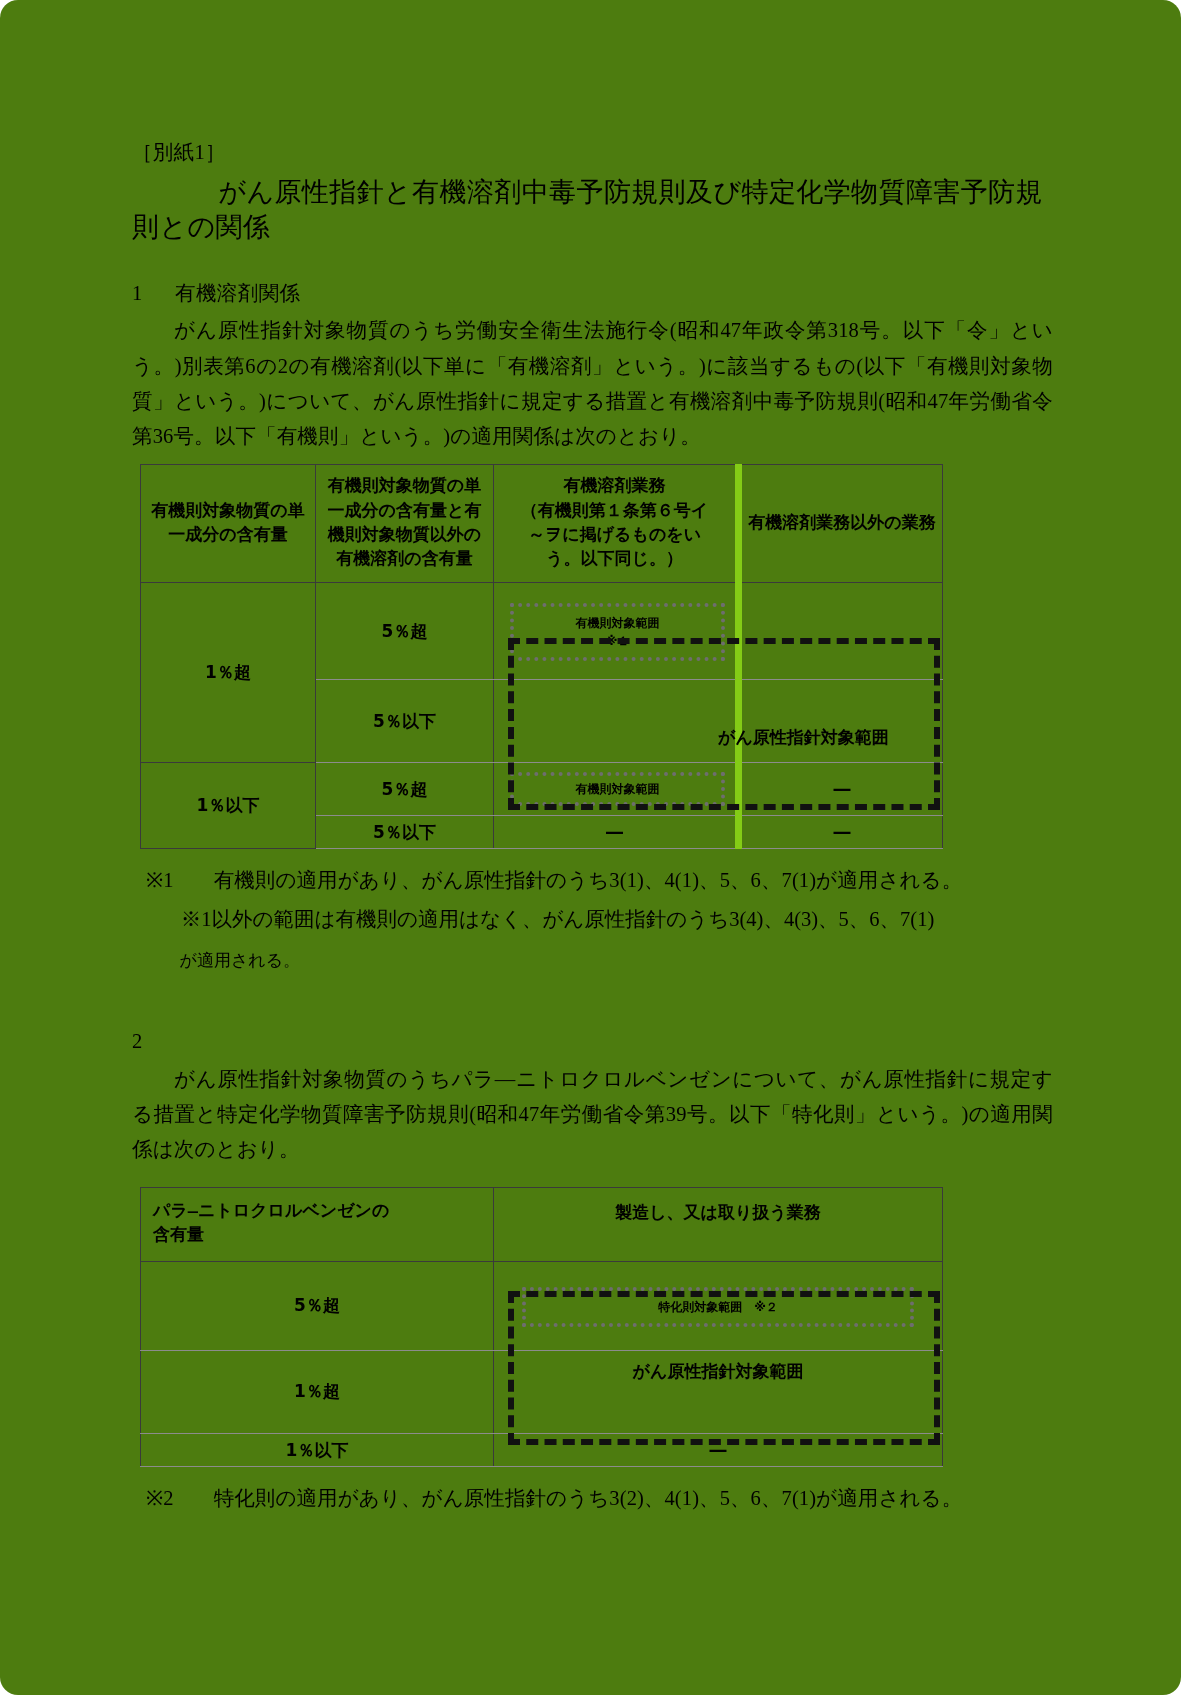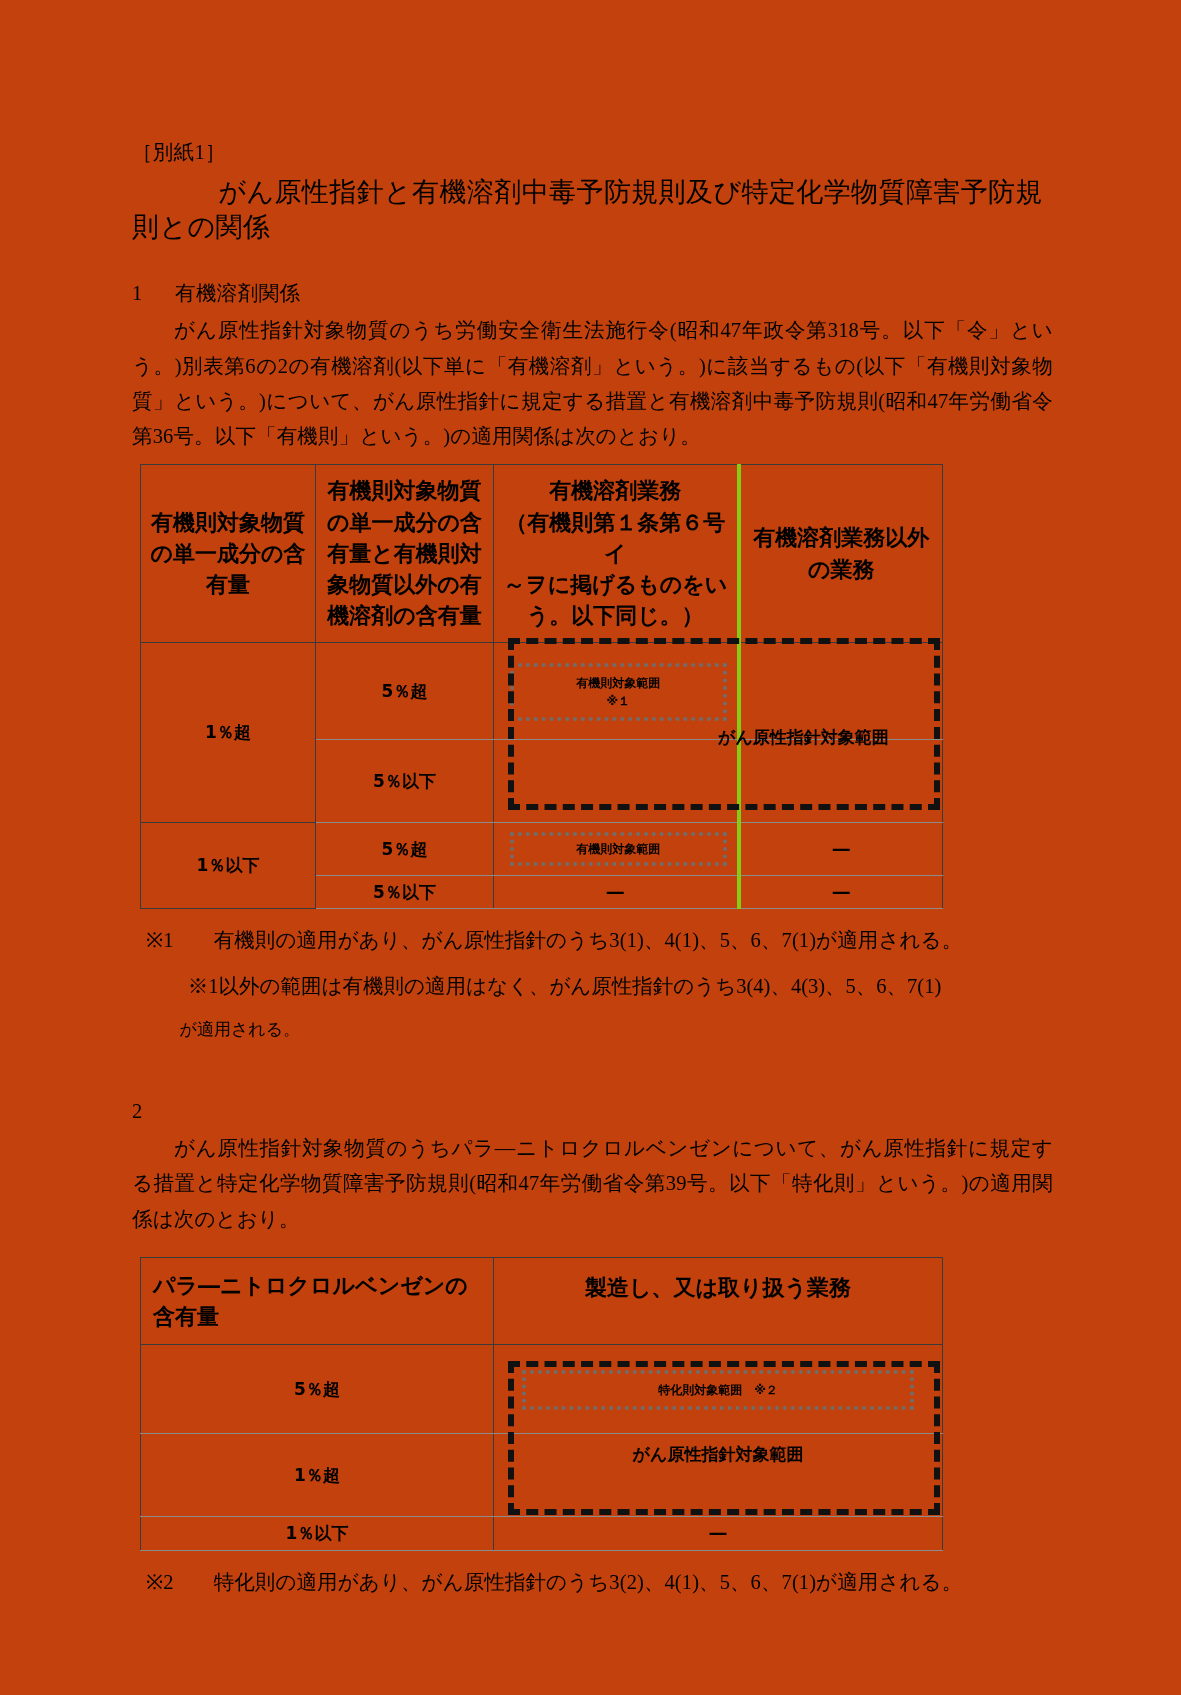--- a/index.html
+++ b/index.html
@@ -8,23 +8,24 @@
     background: #ffffff;
   }
   body {
     font-family: "Liberation Serif", "DejaVu Serif", serif;
     color: #000000;
   }
   .page {
     position: relative;
     width: 1181px;
     height: 1695px;
-    background: #c2410c;
+    background: #4d7c0f;
     box-sizing: border-box;
     padding: 140px 128px 0 132px;
+    border-radius: 18px;
   }
   .doc-tag {
     font-size: 20.5px;
     line-height: 1.2;
     letter-spacing: 0.3px;
     margin: 0 0 10px 0;
   }
   .doc-title {
     font-size: 27px;
     line-height: 1.3;
@@ -64,29 +65,30 @@
     border: 1.6px solid #3a3a3a;
     text-align: center;
     vertical-align: middle;
     font-weight: bold;
     font-size: 17px;
     line-height: 1.42;
     padding: 4px 4px;
     position: relative;
   }
   table.grid td.thead {
-    font-size: 22px;
+    font-size: 17px;
     padding: 10px 6px;
+    font-family: Liberation Mono, monospace;
   }
   table.grid td.inner-h {
     border-top: 1px solid #8c8c8c;
     border-bottom: 1px solid #8c8c8c;
   }
   table.grid td.thin-right {
-    border-right: 4px solid #84cc16;
+    border-right: 7px solid #84cc16;
   }
   .tbl-wrap { position: relative; }
   .tbl1-wrap { margin: 6px 0 14px 8px; width: 802px; }
   .tbl2-wrap { margin: 20px 0 14px 8px; width: 802px; }
 
   
   .dotbox {
     border: 4px dotted #6e6e6e;
     padding: 7px 8px;
     font-weight: bold;
@@ -121,21 +123,21 @@
     letter-spacing: 0.1px;
     margin: 2px 0 0 0;
     display: flex;
     padding-left: 14px;
   }
   .note .mk { flex: 0 0 auto; width: 3.3em; }
   .note .tx { flex: 1 1 auto; text-align: justify; text-justify: inter-character; }
   .note-sub {
     font-size: 20.5px;
     line-height: 1.72;
-    margin: 11px;
+    margin: 4px;
     padding-left: 14px;
     text-indent: 1.5em;
     text-align: justify;
     text-justify: inter-character;
   }
   .note-sub2 {
     font-size: 17px;
     line-height: 1.72;
     margin: 8px;
     padding-left: 14px;

